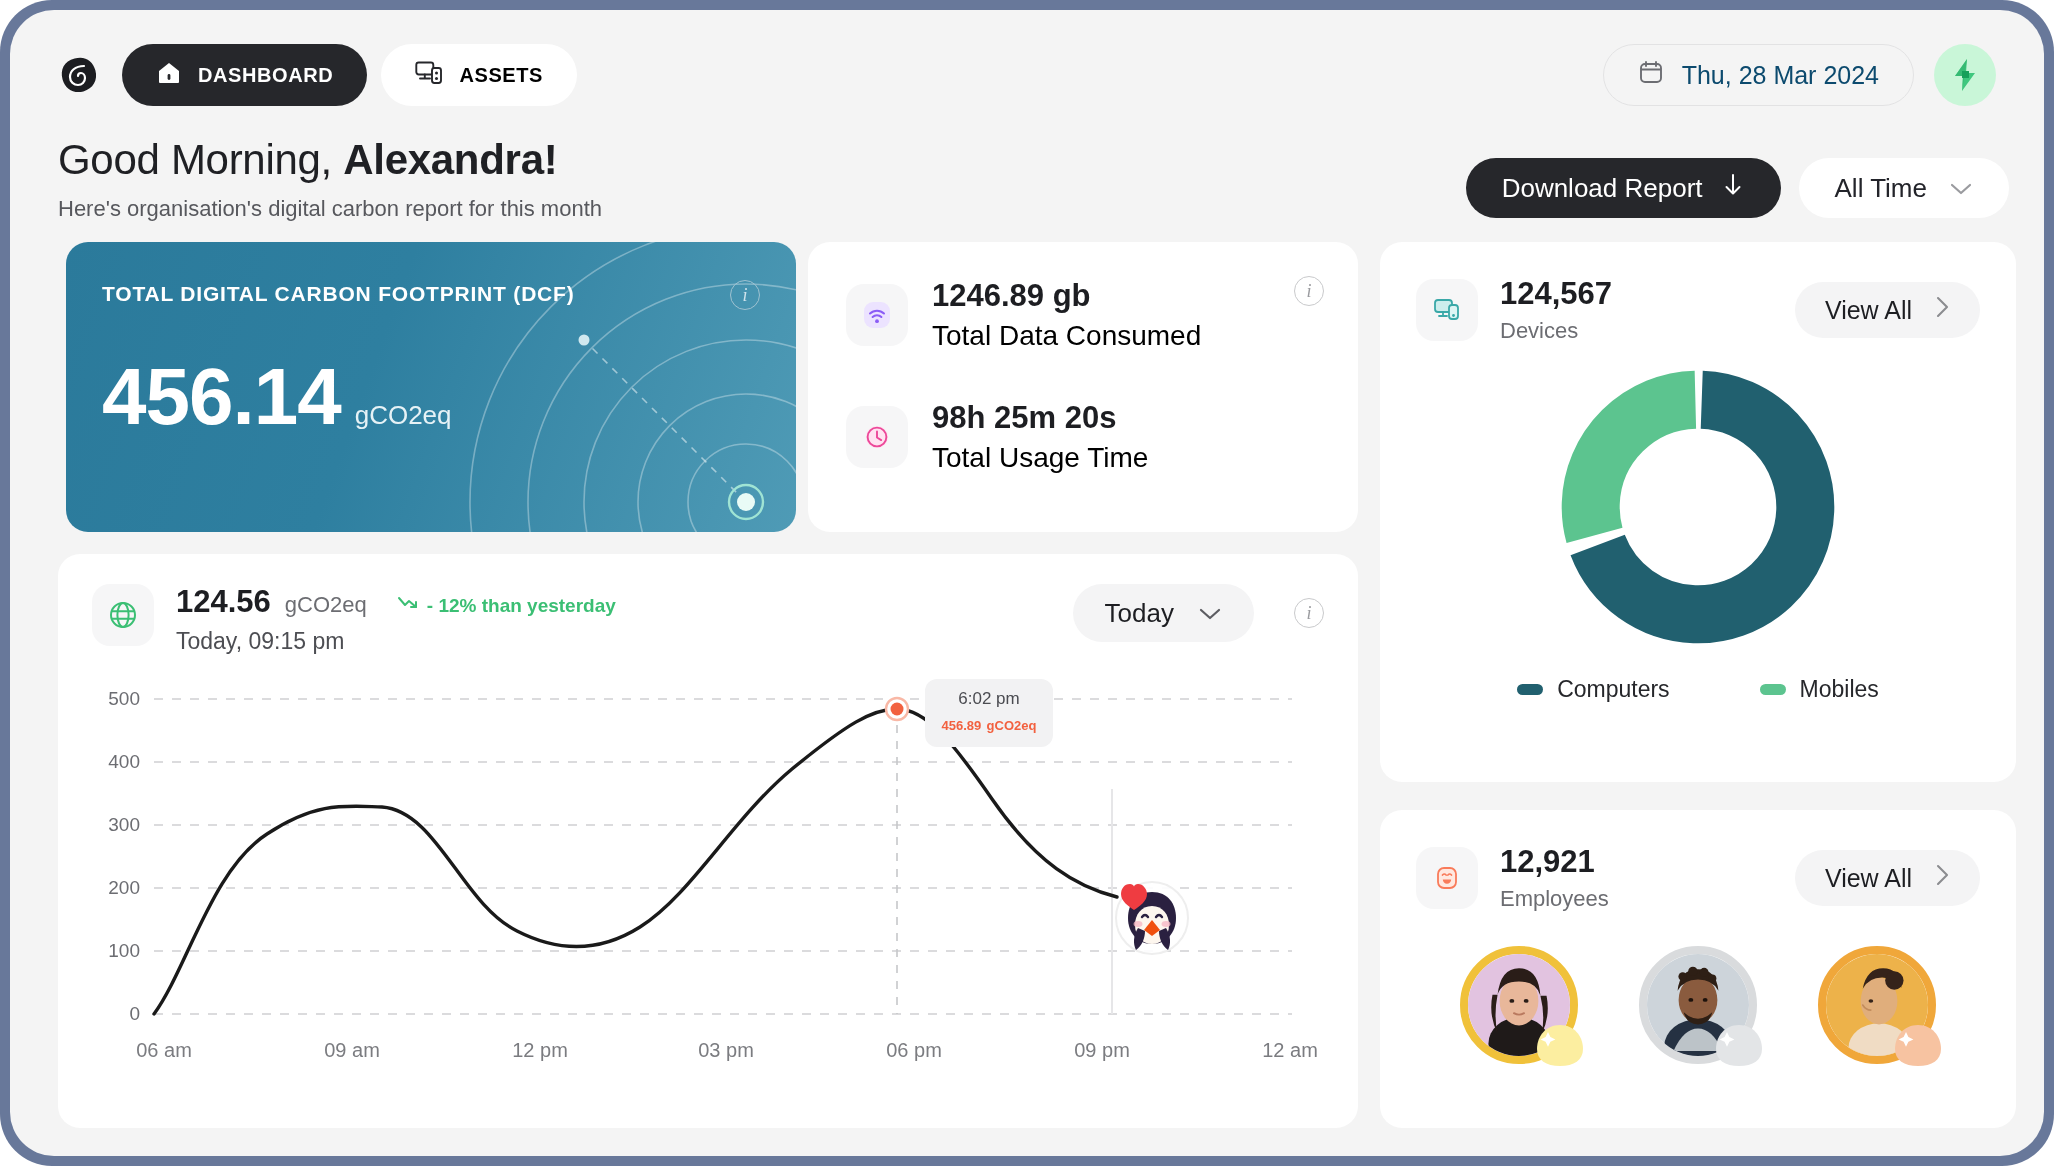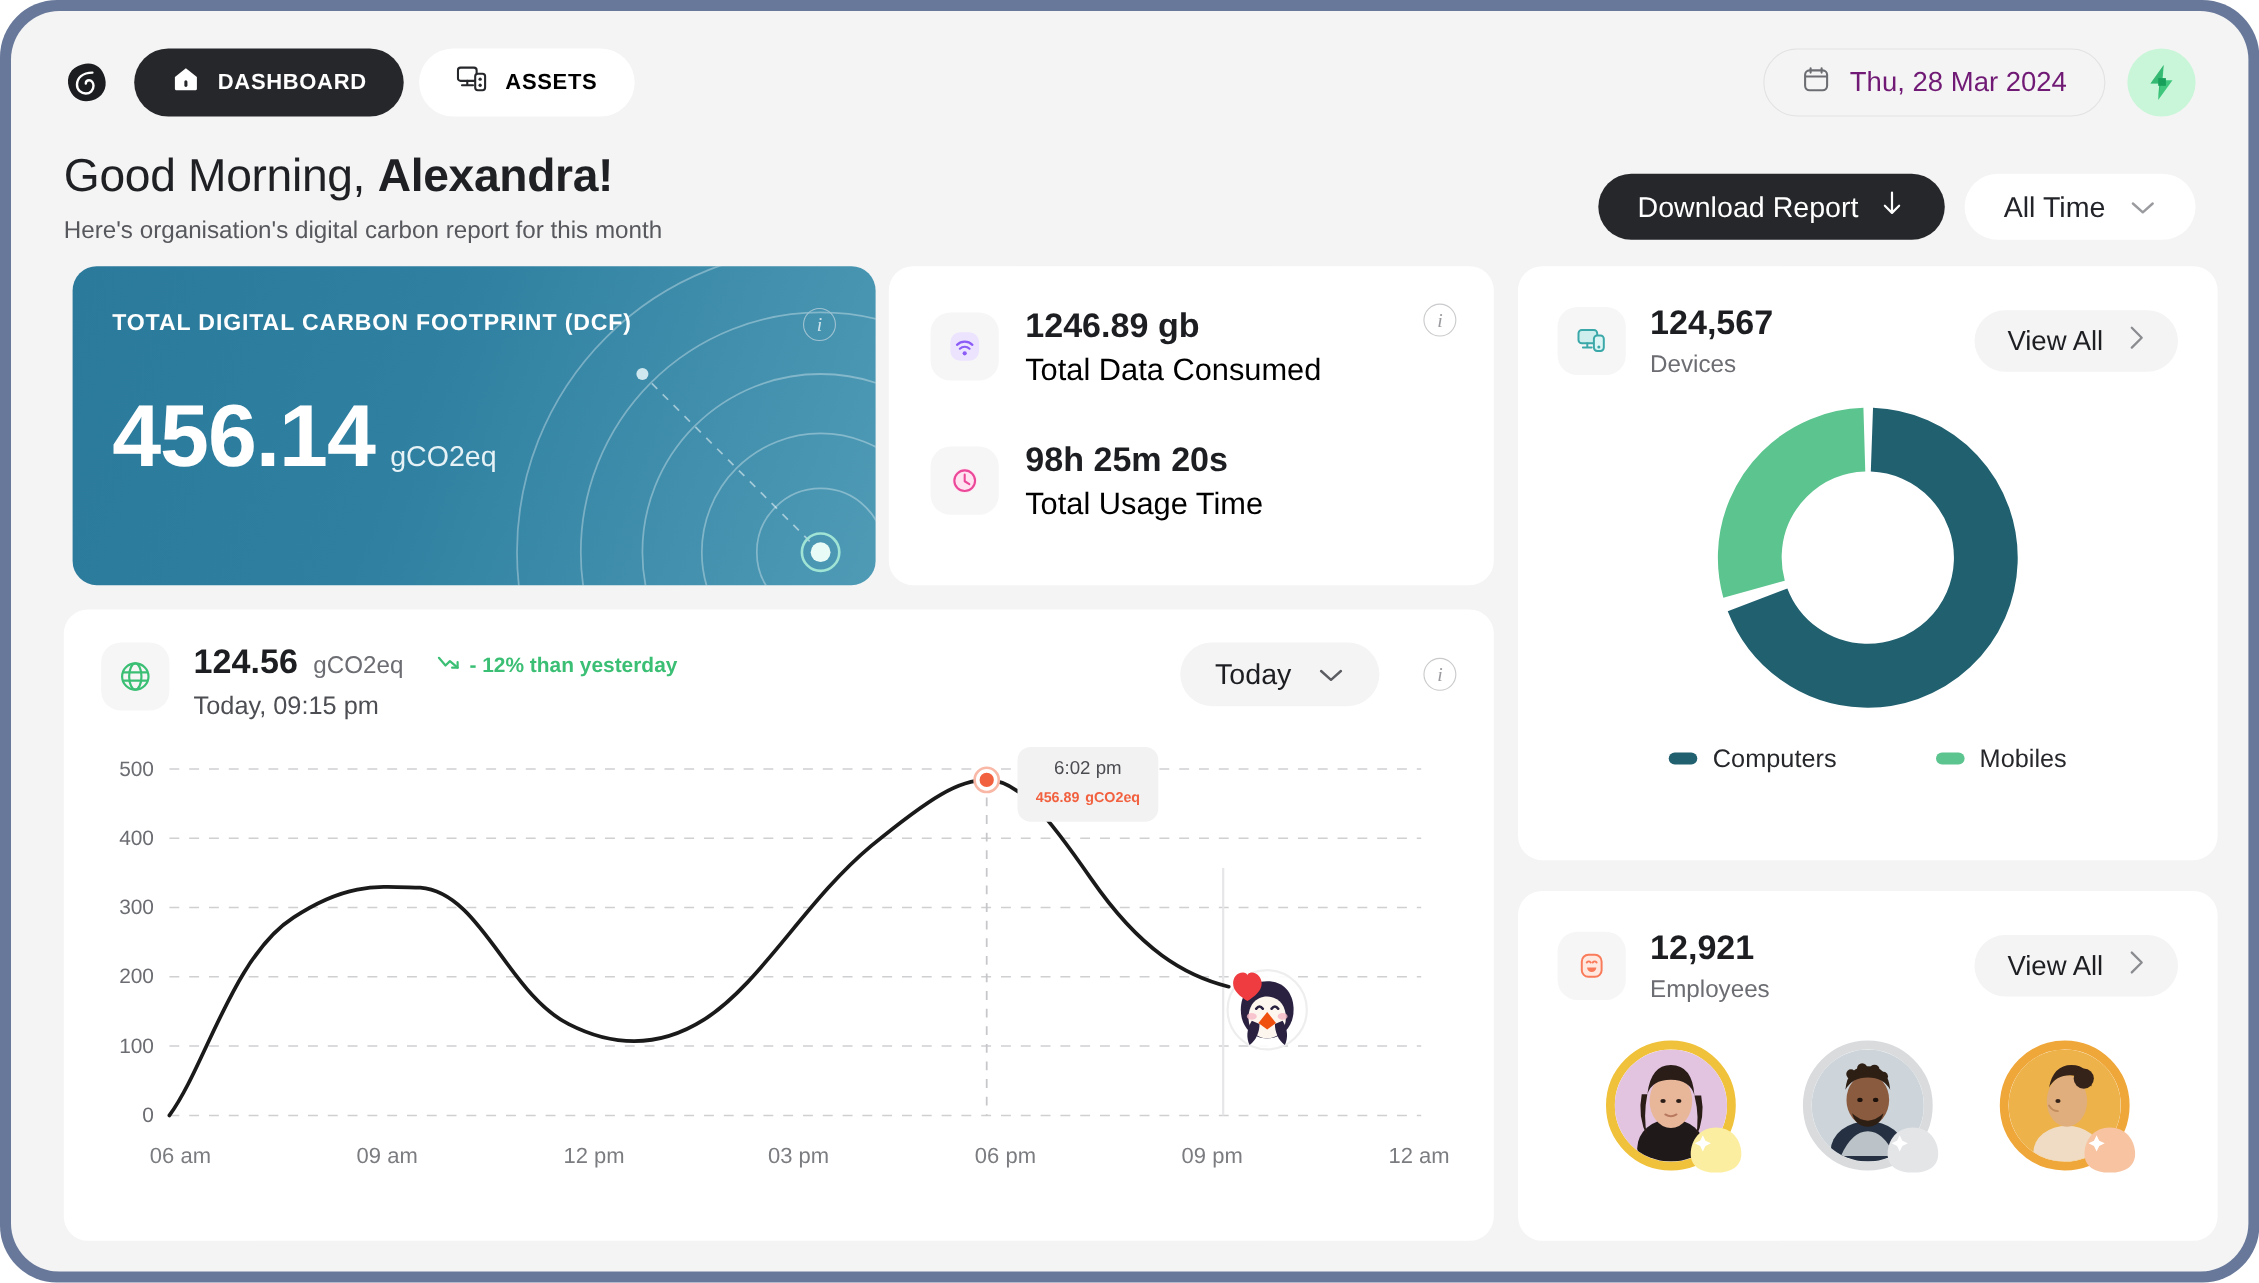--- a/index.html
+++ b/index.html
@@ -39,35 +39,35 @@
     cursor: pointer; user-select: none;
   }
   .pill.active { background: #26272b; color: #fff; }
   .pill.inactive { background: #ffffff; color: #000000; }
   .pill svg { flex: none; }
   .topright { margin-left: auto; display: flex; align-items: center; gap: 20px; }
   .datepill {
     height: 62px; border-radius: 34px;
     border: 1.6px solid #e2e2e3; background: #f4f4f4;
     display: flex; align-items: center; gap: 18px; padding: 0 34px;
-    font-size: 25px; color: #701a75; cursor: pointer;
+    font-size: 25px; color: #0c4a6e; cursor: pointer;
   }
   .bolt-btn {
     width: 62px; height: 62px; border-radius: 50%;
     background: #c9f6d8; display: flex; align-items: center; justify-content: center;
     cursor: pointer;
   }
 
   
   .greet { position: absolute; left: 48px; top: 126px; }
   .greet h1 { font-size: 42px; font-weight: 300; color: #1f2024; letter-spacing: -.3px; }
   .greet h1 b { font-weight: 700; }
   .greet p { font-size: 22px; color: #57585d; margin-top: 12px; }
 
-  .headactions { position: absolute; right: 48px; top: 148px; display: flex; align-items: center; gap: 18px; }
+  .headactions { position: absolute; right: 35px; top: 148px; display: flex; align-items: center; gap: 18px; }
   .dl-btn {
     height: 60px; border-radius: 32px; background: #26272b; color: #fff;
     display: flex; align-items: center; gap: 18px; padding: 0 36px;
     font-size: 26px; cursor: pointer;
   }
   .alltime {
     height: 60px; border-radius: 32px; background: #fff; color: #23242a;
     display: flex; align-items: center; gap: 22px; padding: 0 36px;
     font-size: 26px; cursor: pointer;
   }

